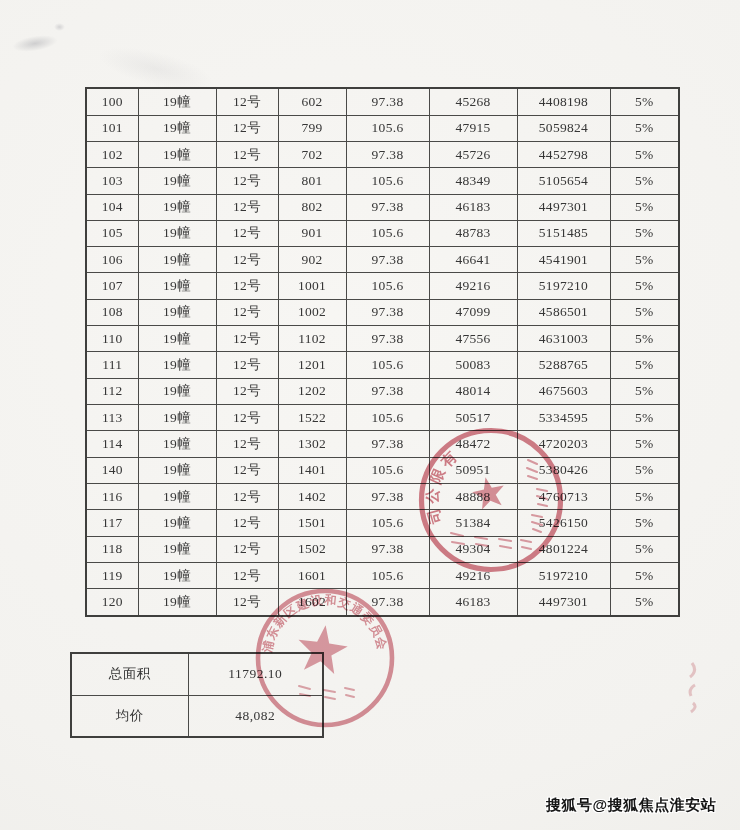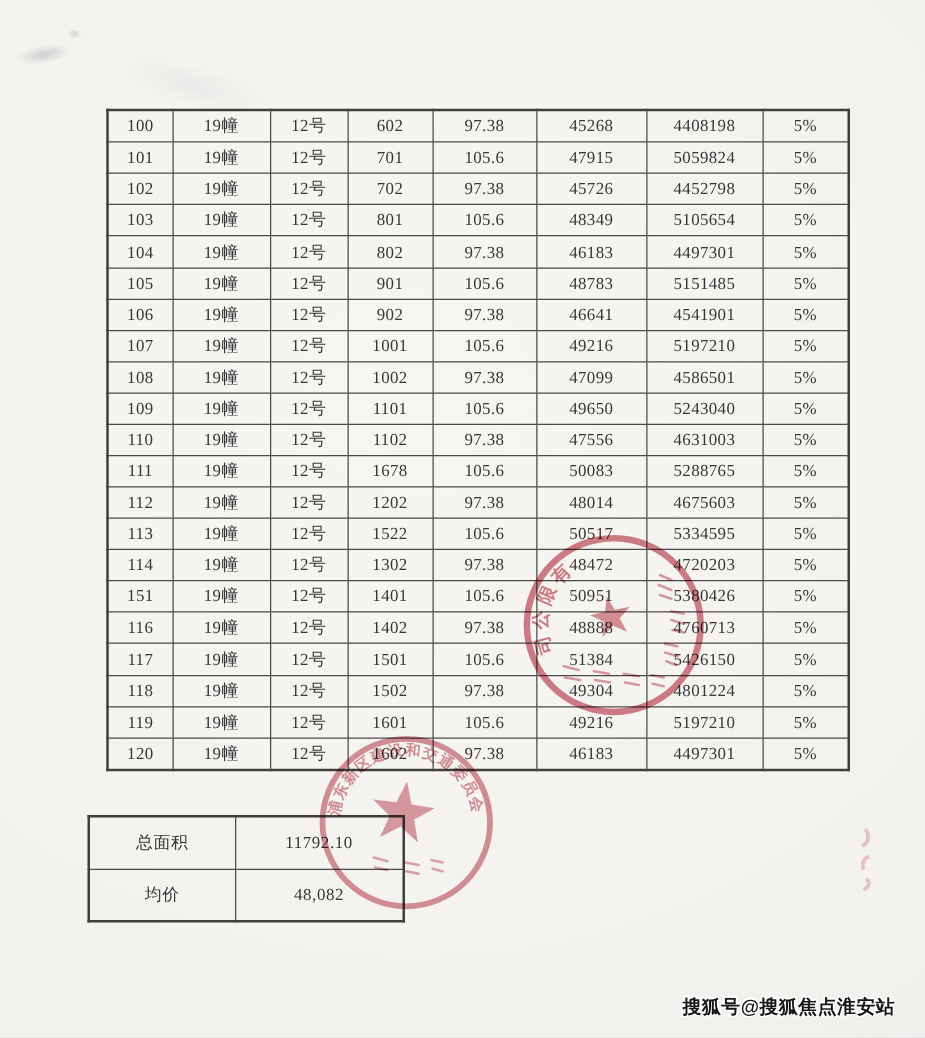--- a/index.html
+++ b/index.html
@@ -84,21 +84,21 @@
           <td>602</td>
           <td>97.38</td>
           <td>45268</td>
           <td>4408198</td>
           <td>5%</td>
         </tr>
         <tr>
           <td>101</td>
           <td>19幢</td>
           <td>12号</td>
-          <td>701</td>
+          <td>799</td>
           <td>105.6</td>
           <td>47915</td>
           <td>5059824</td>
           <td>5%</td>
         </tr>
         <tr>
           <td>102</td>
           <td>19幢</td>
           <td>12号</td>
           <td>702</td>
@@ -161,44 +161,34 @@
           <td>108</td>
           <td>19幢</td>
           <td>12号</td>
           <td>1002</td>
           <td>97.38</td>
           <td>47099</td>
           <td>4586501</td>
           <td>5%</td>
         </tr>
         <tr>
-          <td>109</td>
-          <td>19幢</td>
-          <td>12号</td>
-          <td>1101</td>
-          <td>105.6</td>
-          <td>49650</td>
-          <td>5243040</td>
-          <td>5%</td>
-        </tr>
-        <tr>
           <td>110</td>
           <td>19幢</td>
           <td>12号</td>
           <td>1102</td>
           <td>97.38</td>
           <td>47556</td>
           <td>4631003</td>
           <td>5%</td>
         </tr>
         <tr>
           <td>111</td>
           <td>19幢</td>
           <td>12号</td>
-          <td>1678</td>
+          <td>1201</td>
           <td>105.6</td>
           <td>50083</td>
           <td>5288765</td>
           <td>5%</td>
         </tr>
         <tr>
           <td>112</td>
           <td>19幢</td>
           <td>12号</td>
           <td>1202</td>
@@ -221,21 +211,21 @@
           <td>114</td>
           <td>19幢</td>
           <td>12号</td>
           <td>1302</td>
           <td>97.38</td>
           <td>48472</td>
           <td>4720203</td>
           <td>5%</td>
         </tr>
         <tr>
-          <td>151</td>
+          <td>140</td>
           <td>19幢</td>
           <td>12号</td>
           <td>1401</td>
           <td>105.6</td>
           <td>50951</td>
           <td>5380426</td>
           <td>5%</td>
         </tr>
         <tr>
           <td>116</td>

